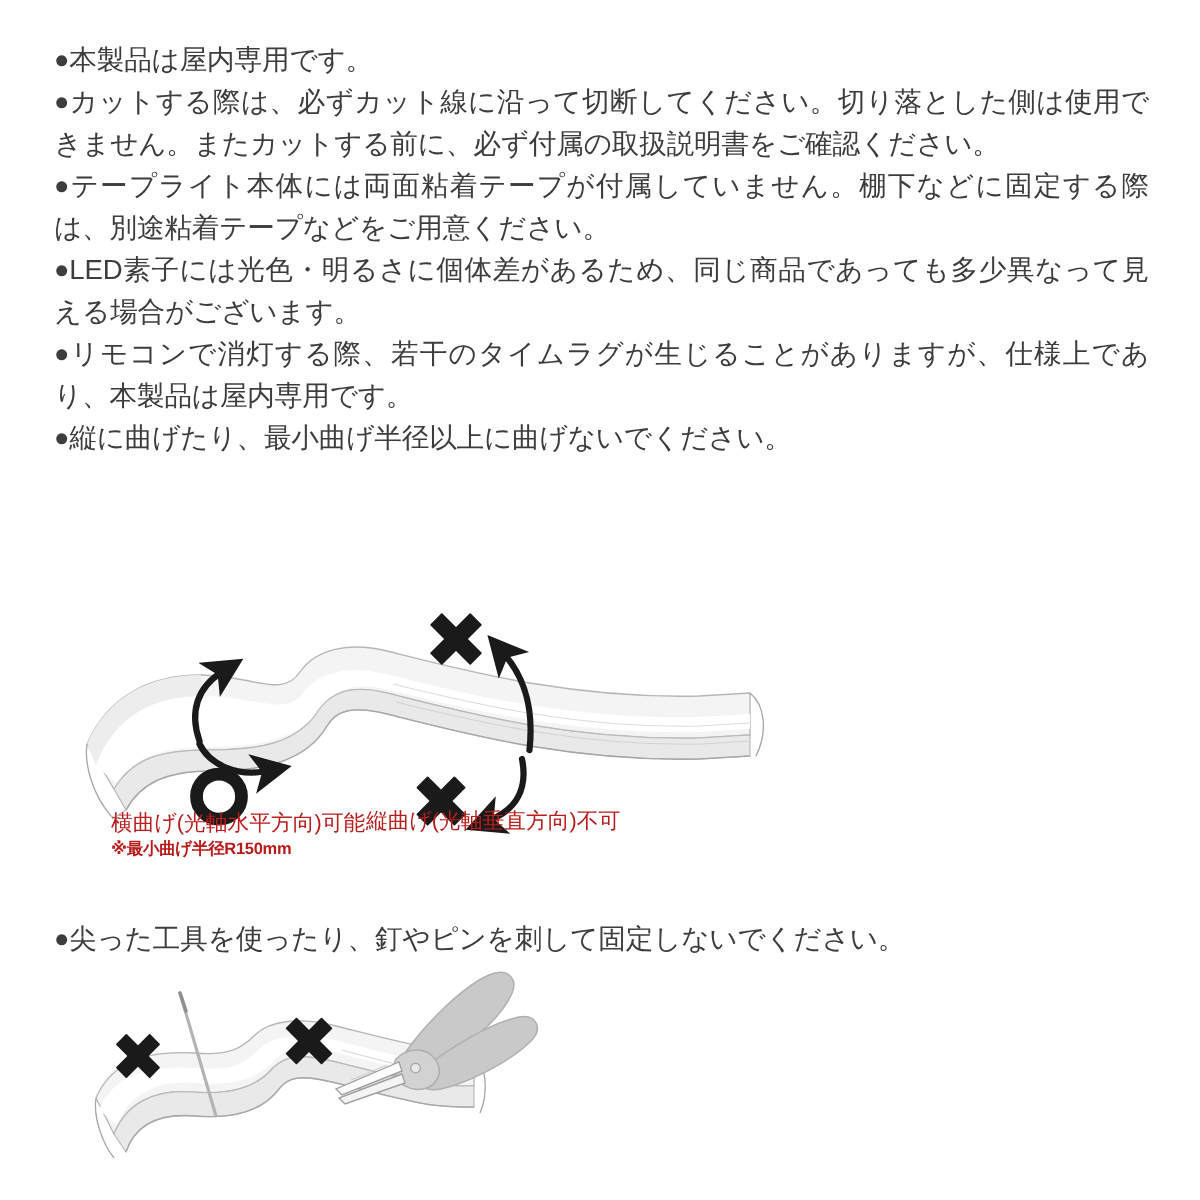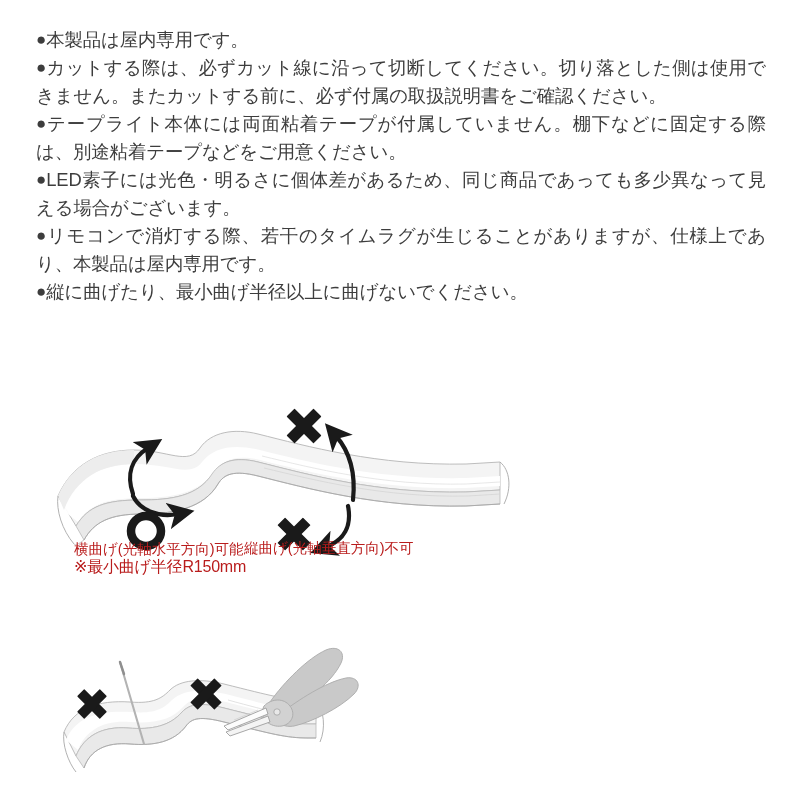--- a/index.html
+++ b/index.html
@@ -87,23 +87,24 @@
     white-space: nowrap;
   }
   #caption-lateral {
     left: 74px;
     top: 540px;
     font-size: 14.5px;
     line-height: 19px;
   }
   #caption-lateral .sub {
     display: block;
-    font-size: 16px;
+    font-size: 11px;
     line-height: 15px;
     letter-spacing: -0.2px;
+    font-weight: bold;
   }
   #caption-vertical {
     left: 244px;
     top: 539px;
     font-size: 14.5px;
     line-height: 19px;
   }
 
   
   #heading-tools {
@@ -221,20 +222,23 @@
 
   <div class="fig-caption" id="caption-lateral">
     <span>横曲げ(光軸水平方向)可能</span>
     <span class="sub">※最小曲げ半径R150mm</span>
   </div>
 
   <div class="fig-caption" id="caption-vertical">
     <span>縦曲げ(光軸垂直方向)不可</span>
   </div>
 
+  <div id="heading-tools">
+    <span class="bullet">●</span><span>尖った工具を使ったり、釘やピンを刺して固定しないでください。</span>
+  </div>
 
   <div class="figure" id="figure-piercing">
     <svg viewBox="0 0 420 152" xmlns="http://www.w3.org/2000/svg">
 
       <g>
         <path d="M6,84 C16,60 40,52 72,54 C96,56 104,50 112,42
                  C122,32 142,30 166,36 C214,48 228,52 250,52
                  L258,52 L258,76 L250,76
                  C228,76 214,72 166,60 C142,54 132,56 124,64
                  C112,78 94,82 70,80 C44,78 26,88 18,108 Z" fill="#f4f4f4" stroke="#b6b6b6" stroke-width="0.9"></path>

